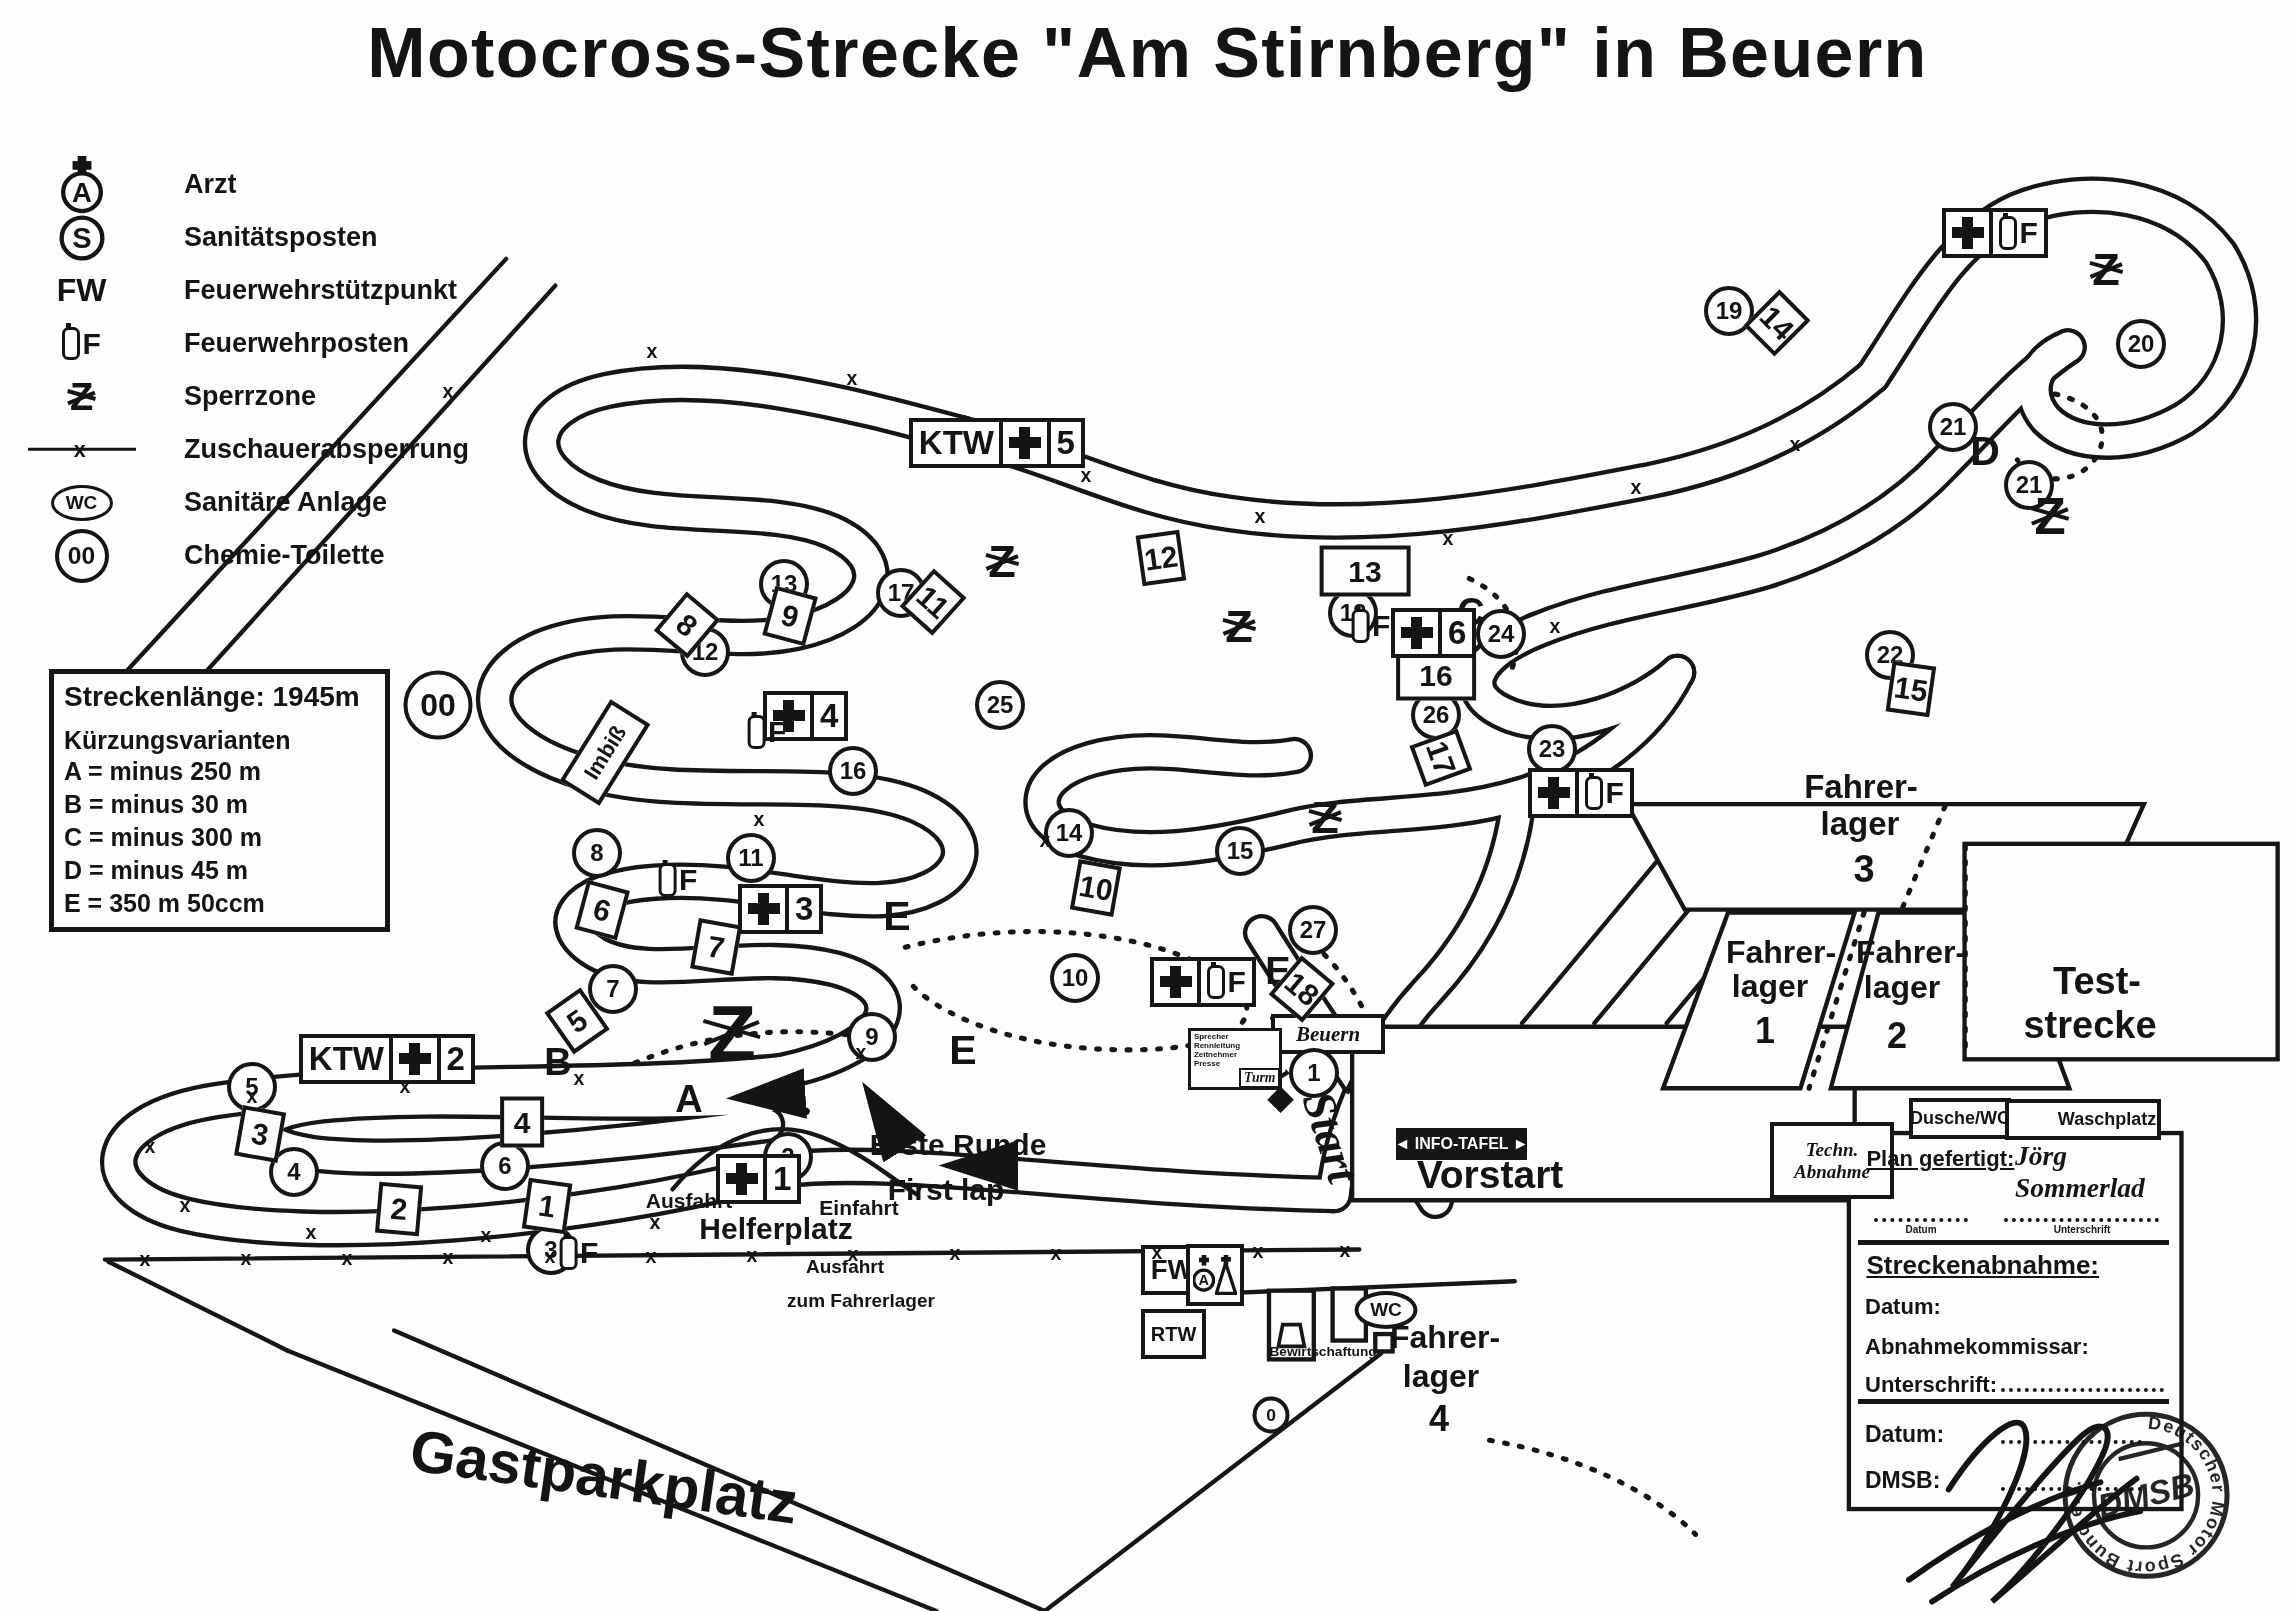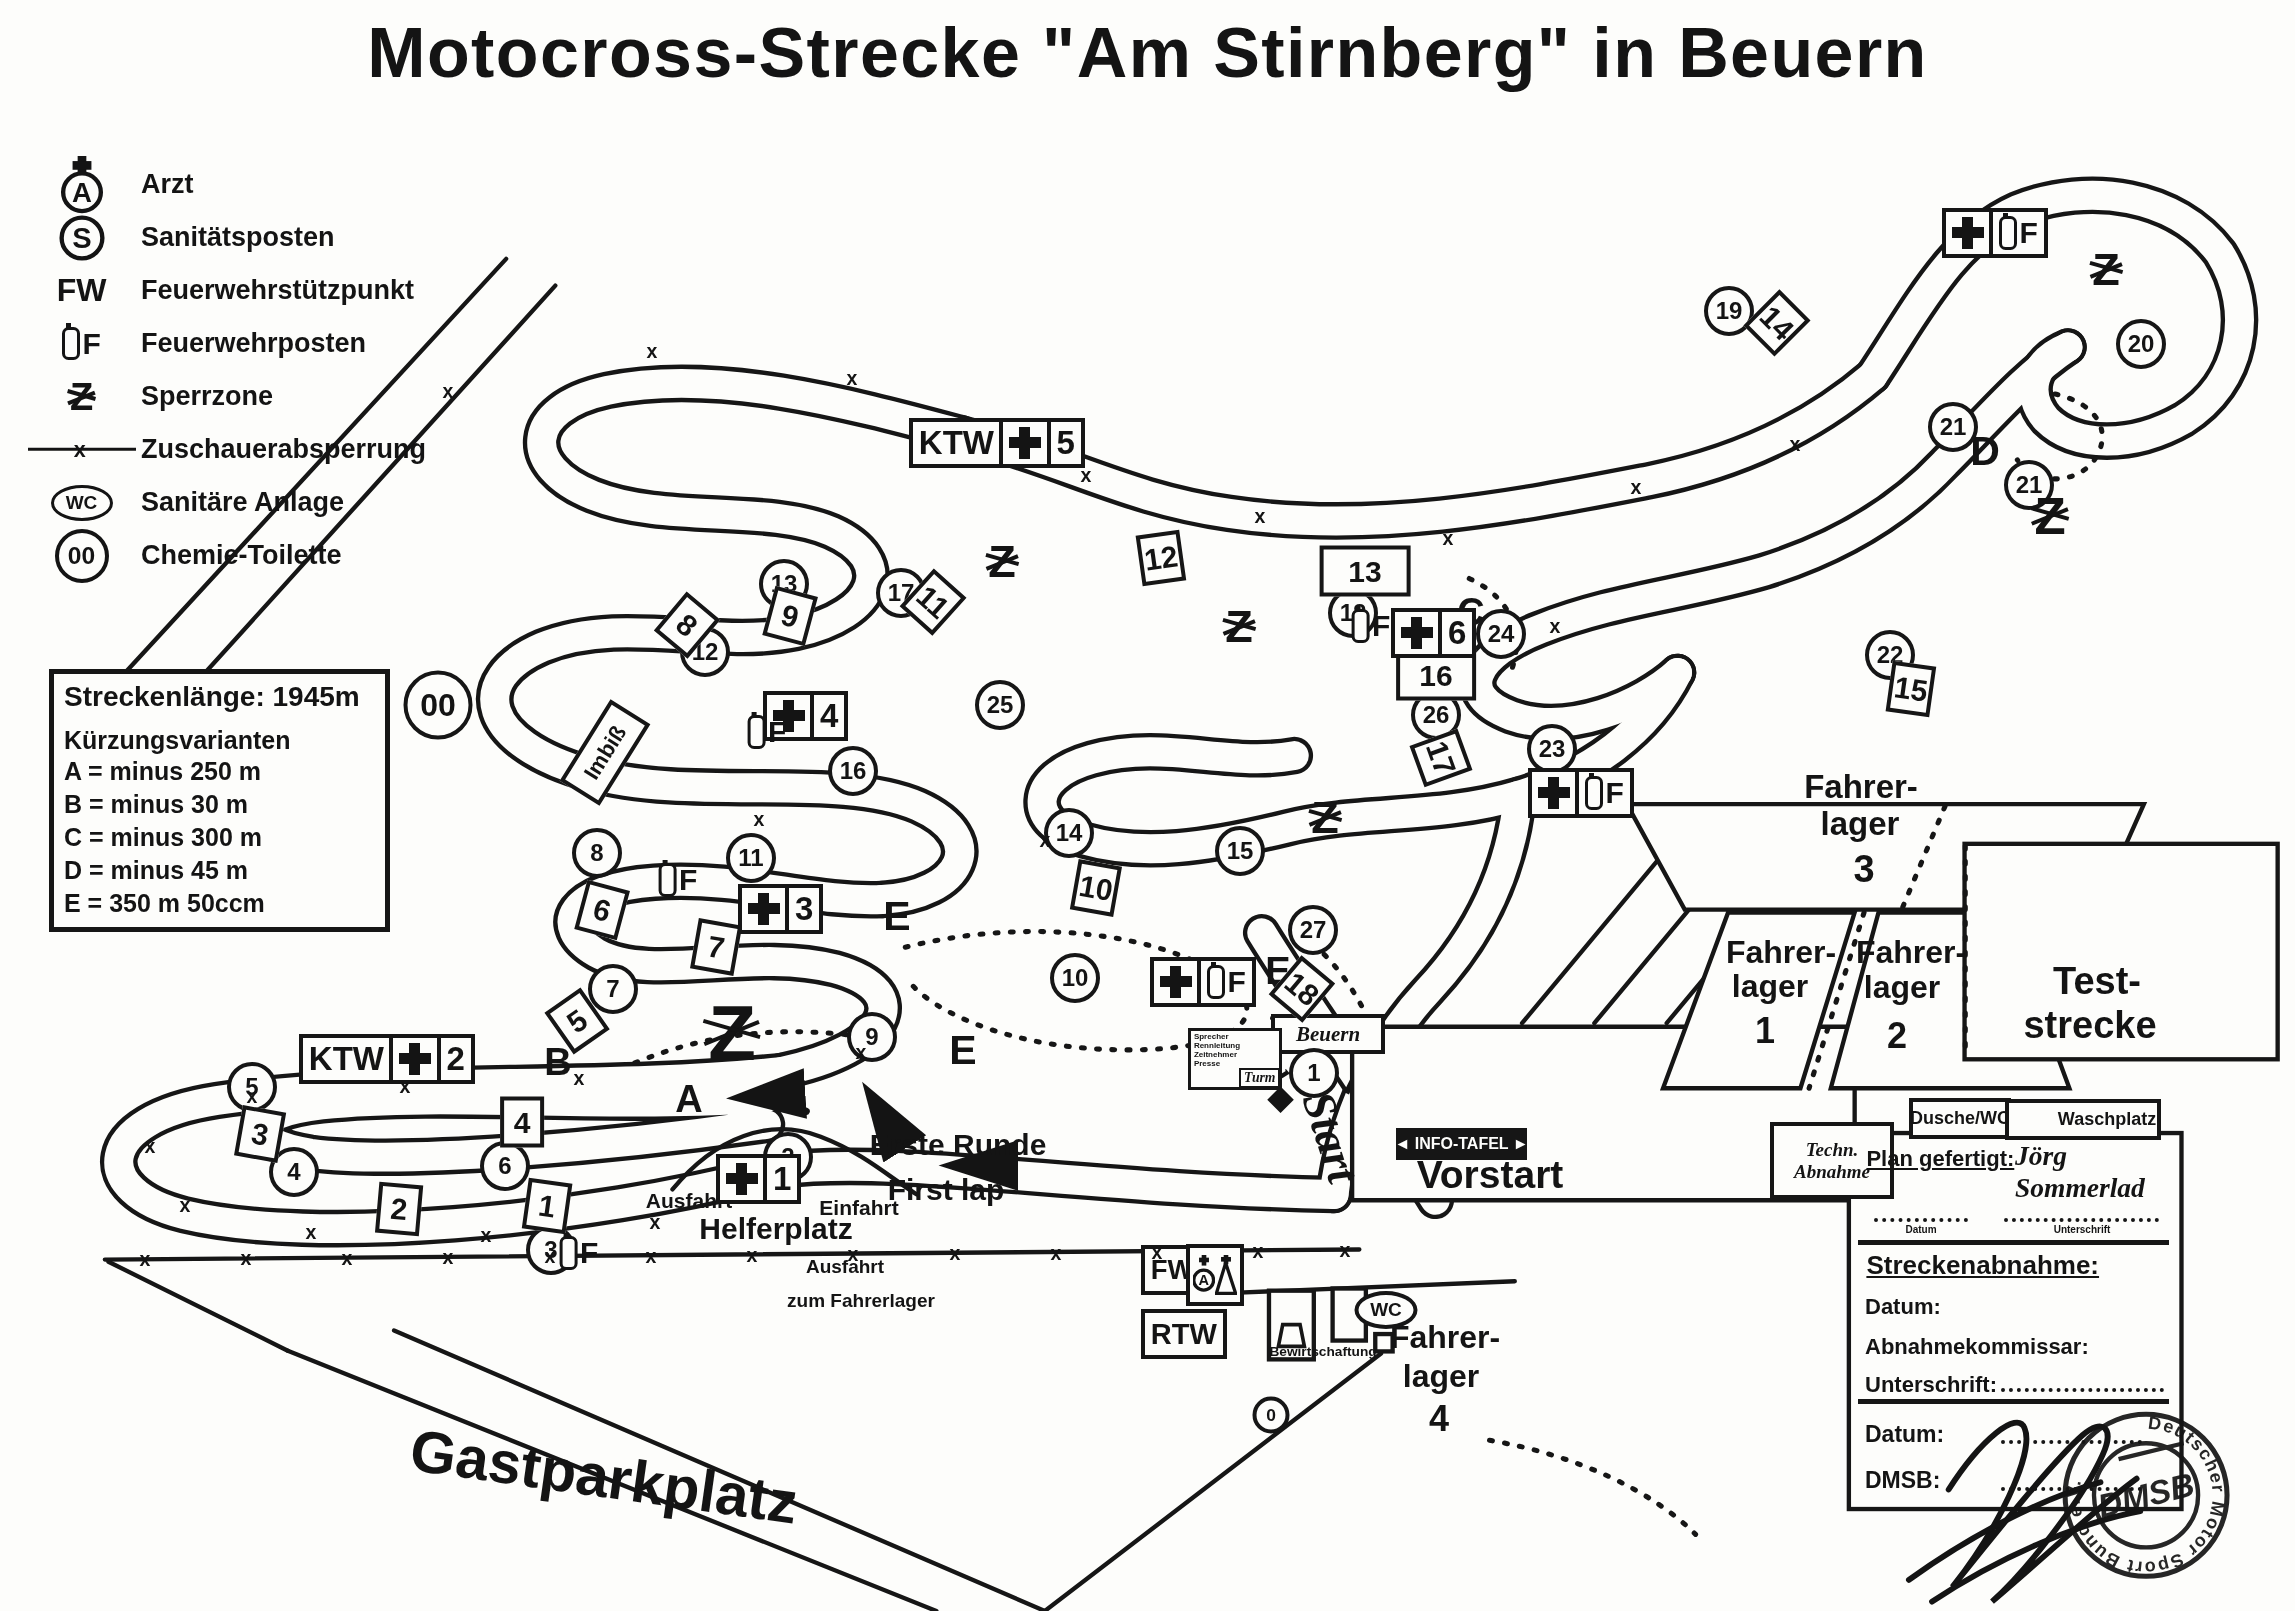--- a/index.html
+++ b/index.html
@@ -11,21 +11,21 @@
   .road-fill{fill:none;stroke:#fdfdfb;stroke-width:40;stroke-linecap:round;stroke-linejoin:round;}
   .thin{fill:none;stroke:#161616;stroke-width:6;stroke-linecap:round;}
   .dotted{fill:none;stroke:#161616;stroke-width:7;stroke-dasharray:4 17;stroke-linecap:round;}
   .poly{fill:#fdfdfb;stroke:#161616;stroke-width:6;}
   .arrow{fill:none;stroke:#141414;stroke-width:10;stroke-linecap:round;}
   #title{position:absolute;left:0;top:13px;width:100%;text-align:center;font-size:70px;font-weight:bold;letter-spacing:1.4px;white-space:nowrap;}
   
   #legend{position:absolute;left:22px;top:158px;}
   .leg-row{display:flex;align-items:center;height:53px;}
   .leg-ico{width:119px;display:flex;justify-content:center;align-items:center;font-weight:bold;}
-  .leg-lbl{font-size:27px;font-weight:bold;}
+  .leg-lbl{font-size:27px;font-weight:bold;margin-left:43px;}
   
   #infobox{position:absolute;left:49px;top:669px;width:311px;border:5px solid #161616;background:#fdfdfb;padding:7.2px 10px;}
   #infobox .len{font-size:28px;font-weight:bold;margin-bottom:13px;}
   #infobox .vt{font-size:25px;font-weight:bold;}
   #infobox .vl{font-size:25px;font-weight:bold;line-height:1.32;}
   
   .lbl{position:absolute;font-weight:bold;white-space:nowrap;transform:translate(-50%,-50%);}
   .it{font-style:italic;font-family:"Liberation Serif",serif;}
   .boxed{position:absolute;border:4.3px solid #161616;background:#fdfdfb;display:flex;align-items:center;justify-content:center;font-weight:bold;white-space:nowrap;text-align:center;}
   .inv{background:#161616;color:#fdfdfb;border:2.9px solid #161616;}
@@ -408,21 +408,21 @@
             <text x="16" y="46" font-size="22" font-weight="bold" text-anchor="middle" fill="#141414">A</text>
           </svg>
           <svg width="22" height="41" viewBox="0 0 33 62">
             <rect x="13" y="0" width="7" height="14" fill="#141414"></rect>
             <rect x="9" y="3" width="15" height="7" fill="#141414"></rect>
             <path d="M16 12 L2 58 H31 Z" fill="none" stroke="#141414" stroke-width="5"></path>
           </svg>
         </span>
       </div>
       <div class="aid" style="left: 1141px; top: 1309px;">
-        <span class="cell" style="font-size:29px;">RTW</span>
+        <span class="cell" style="font-size:20px;">RTW</span>
       </div>
       <div class="extwrap" style="left: 678px; top: 880px;">
         <span class="ext"></span>
         <span class="extF">F</span>
       </div>
       <div class="extwrap" style="left: 579px; top: 1253px;">
         <span class="ext"></span>
         <span class="extF">F</span>
       </div>
       <div class="extwrap" style="left: 1371px; top: 626px;">

